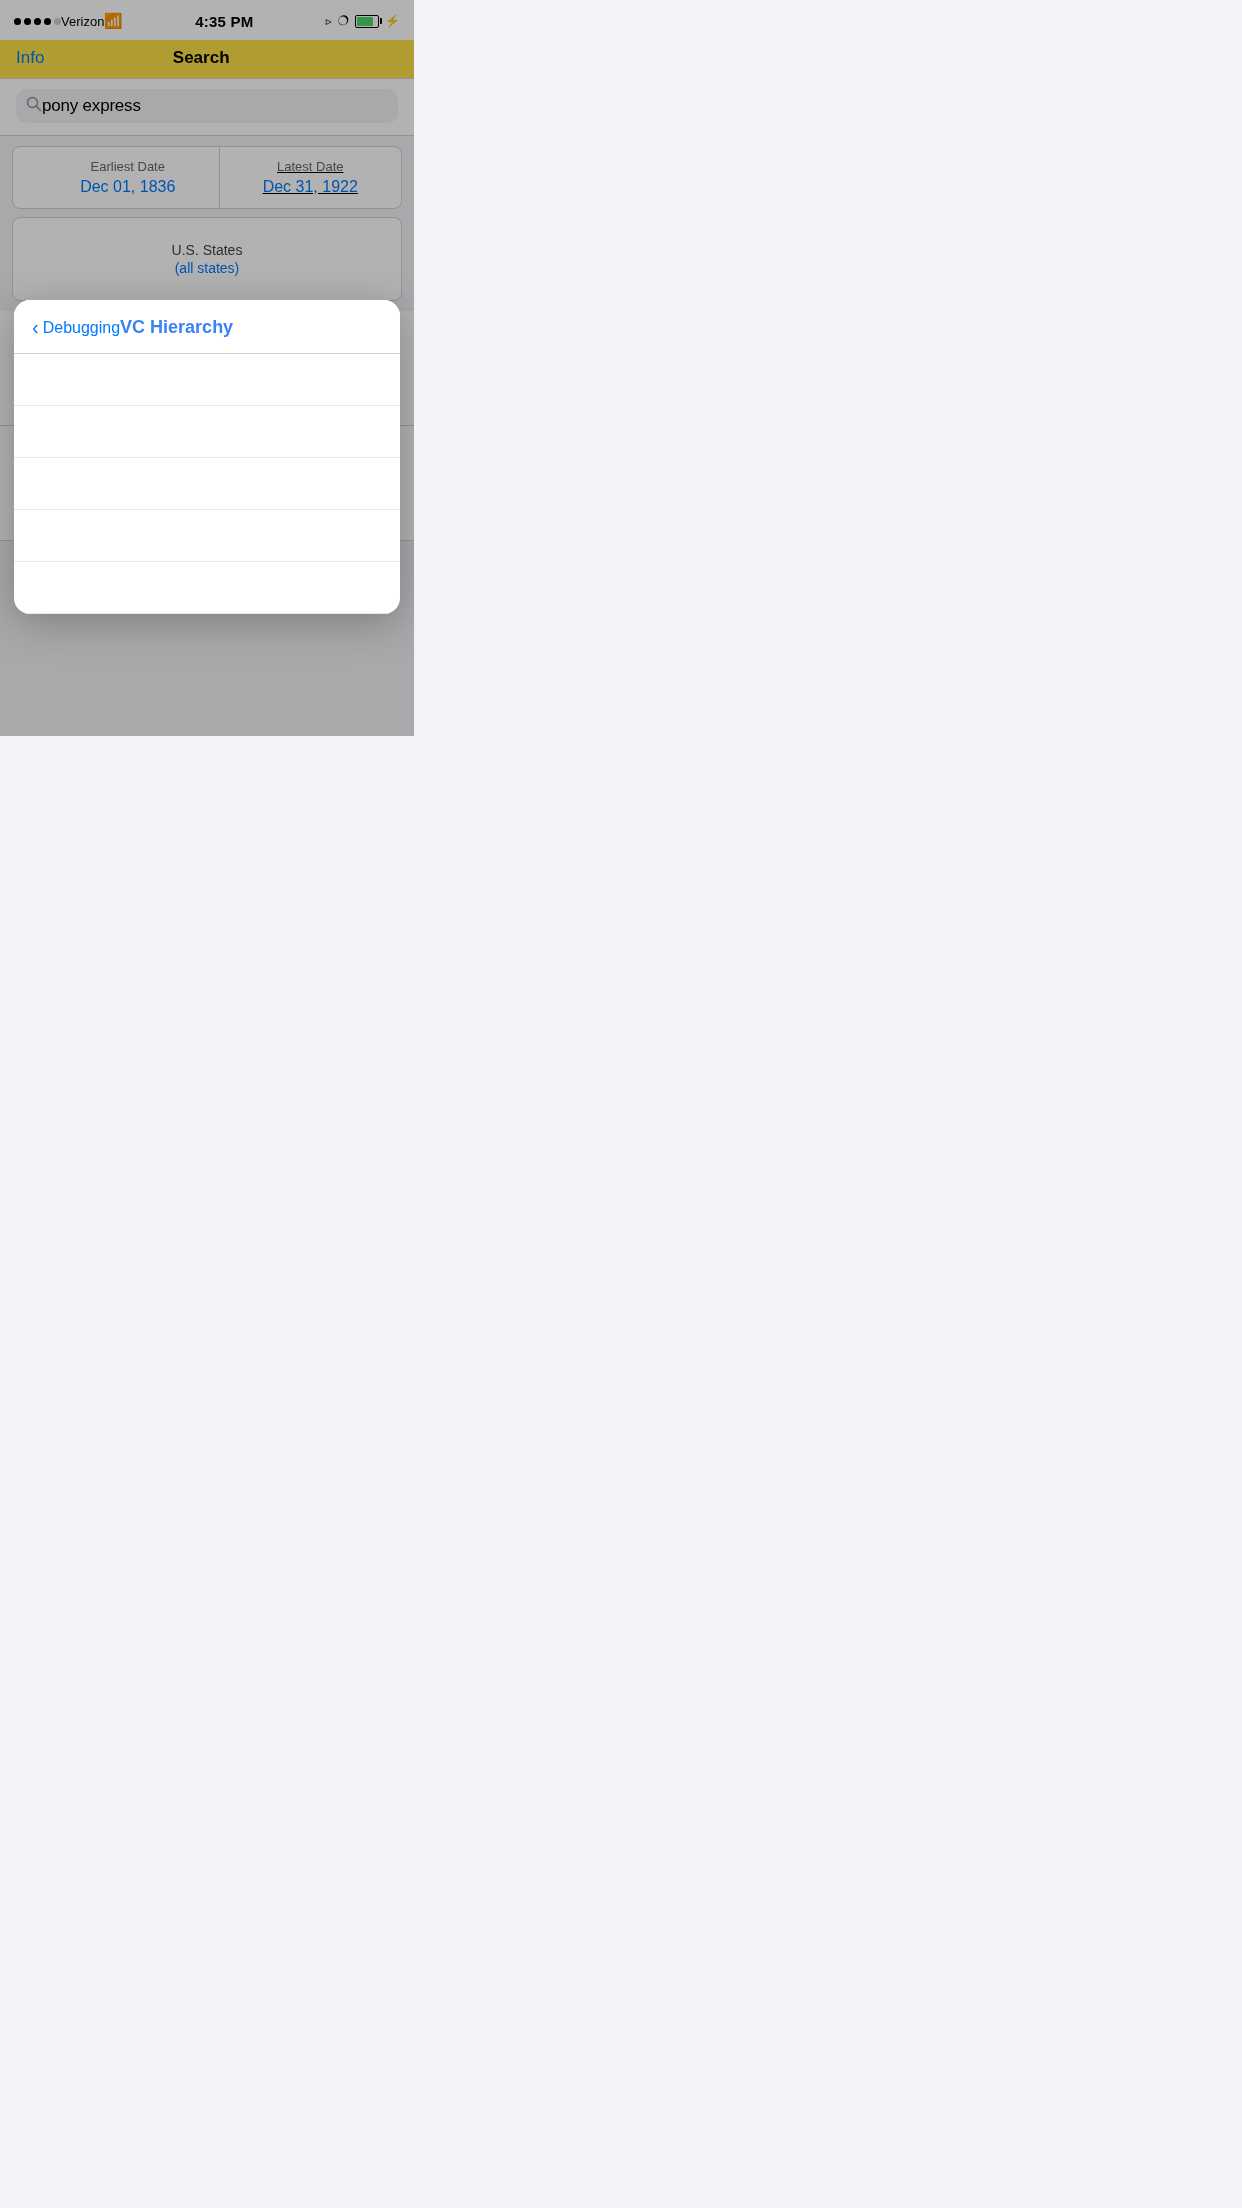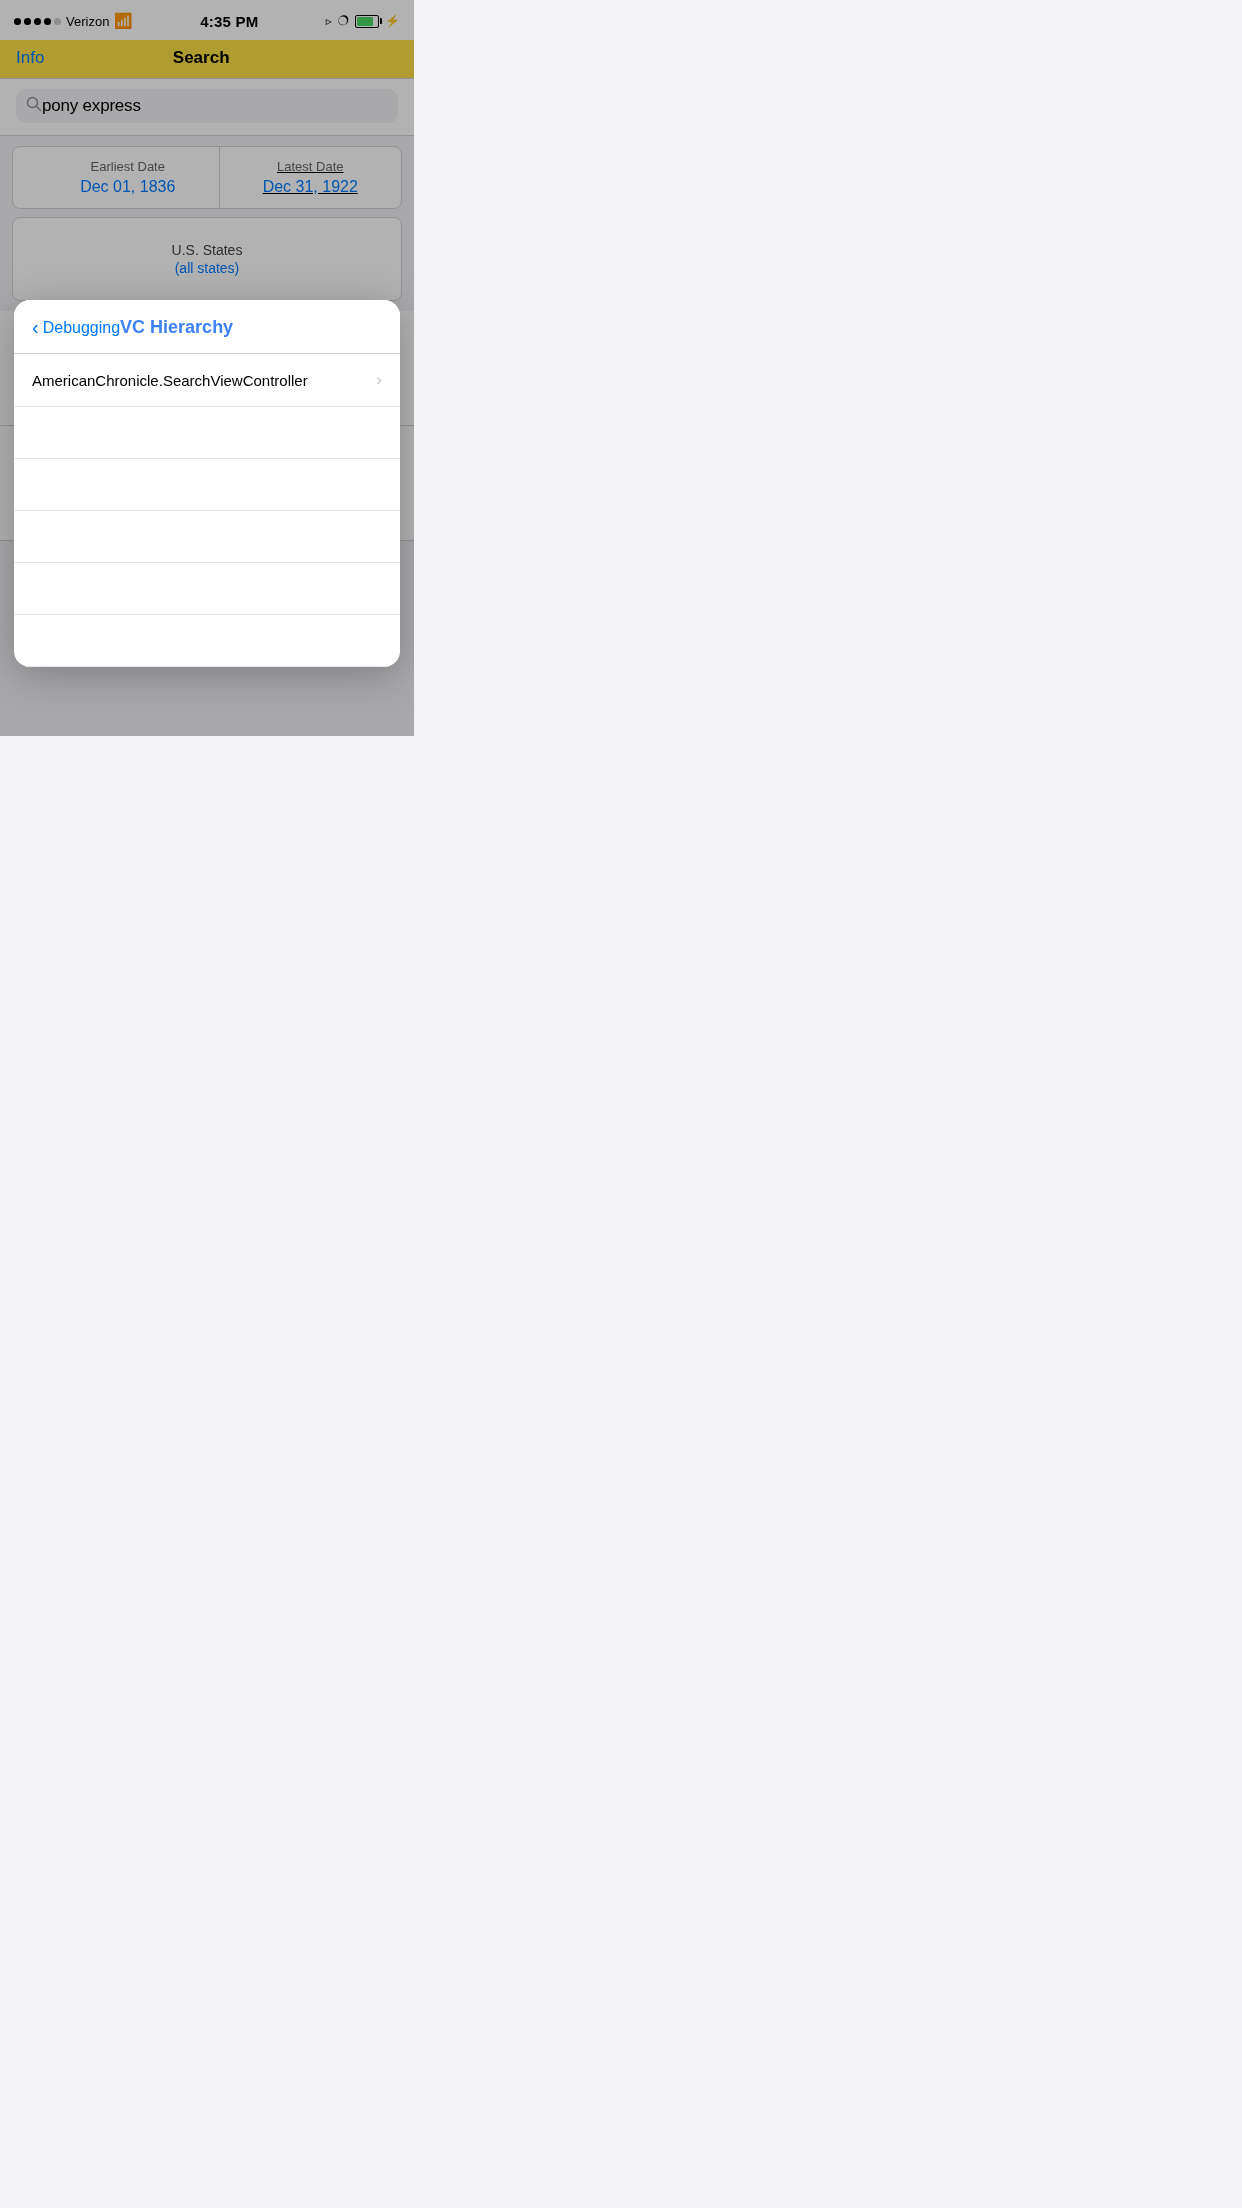--- a/index.html
+++ b/index.html
@@ -19,21 +19,20 @@
       display: flex;
       align-items: center;
       justify-content: space-between;
       padding: 6px 14px 4px;
       background: #fff;
       height: 40px;
     }
     .status-left {
       display: flex;
       align-items: center;
-      gap: 5px;
       font-size: 13px;
       font-weight: 500;
     }
     .signal-dots {
       display: flex; gap: 3px; align-items: center;
     }
     .dot {
       width: 7px; height: 7px; border-radius: 50%;
     }
     .dot.filled { background: #000; }
@@ -381,23 +380,19 @@
 
 <div class="vc-panel">
   <div class="vc-header">
     <div class="vc-back">
       <span class="chevron-left">‹</span>
       <span>Debugging</span>
     </div>
     <div class="vc-title">VC Hierarchy</div>
   </div>
 
-  <div class="vc-item">
-    <span class="vc-item-name">AmericanChronicle.SearchViewController</span>
-    <span class="vc-chevron-right">›</span>
-  </div>
 
   <div class="vc-empty"></div>
   <div class="vc-empty"></div>
   <div class="vc-empty"></div>
   <div class="vc-empty"></div>
   <div class="vc-empty"></div>
 </div>
 
 </body></html>

